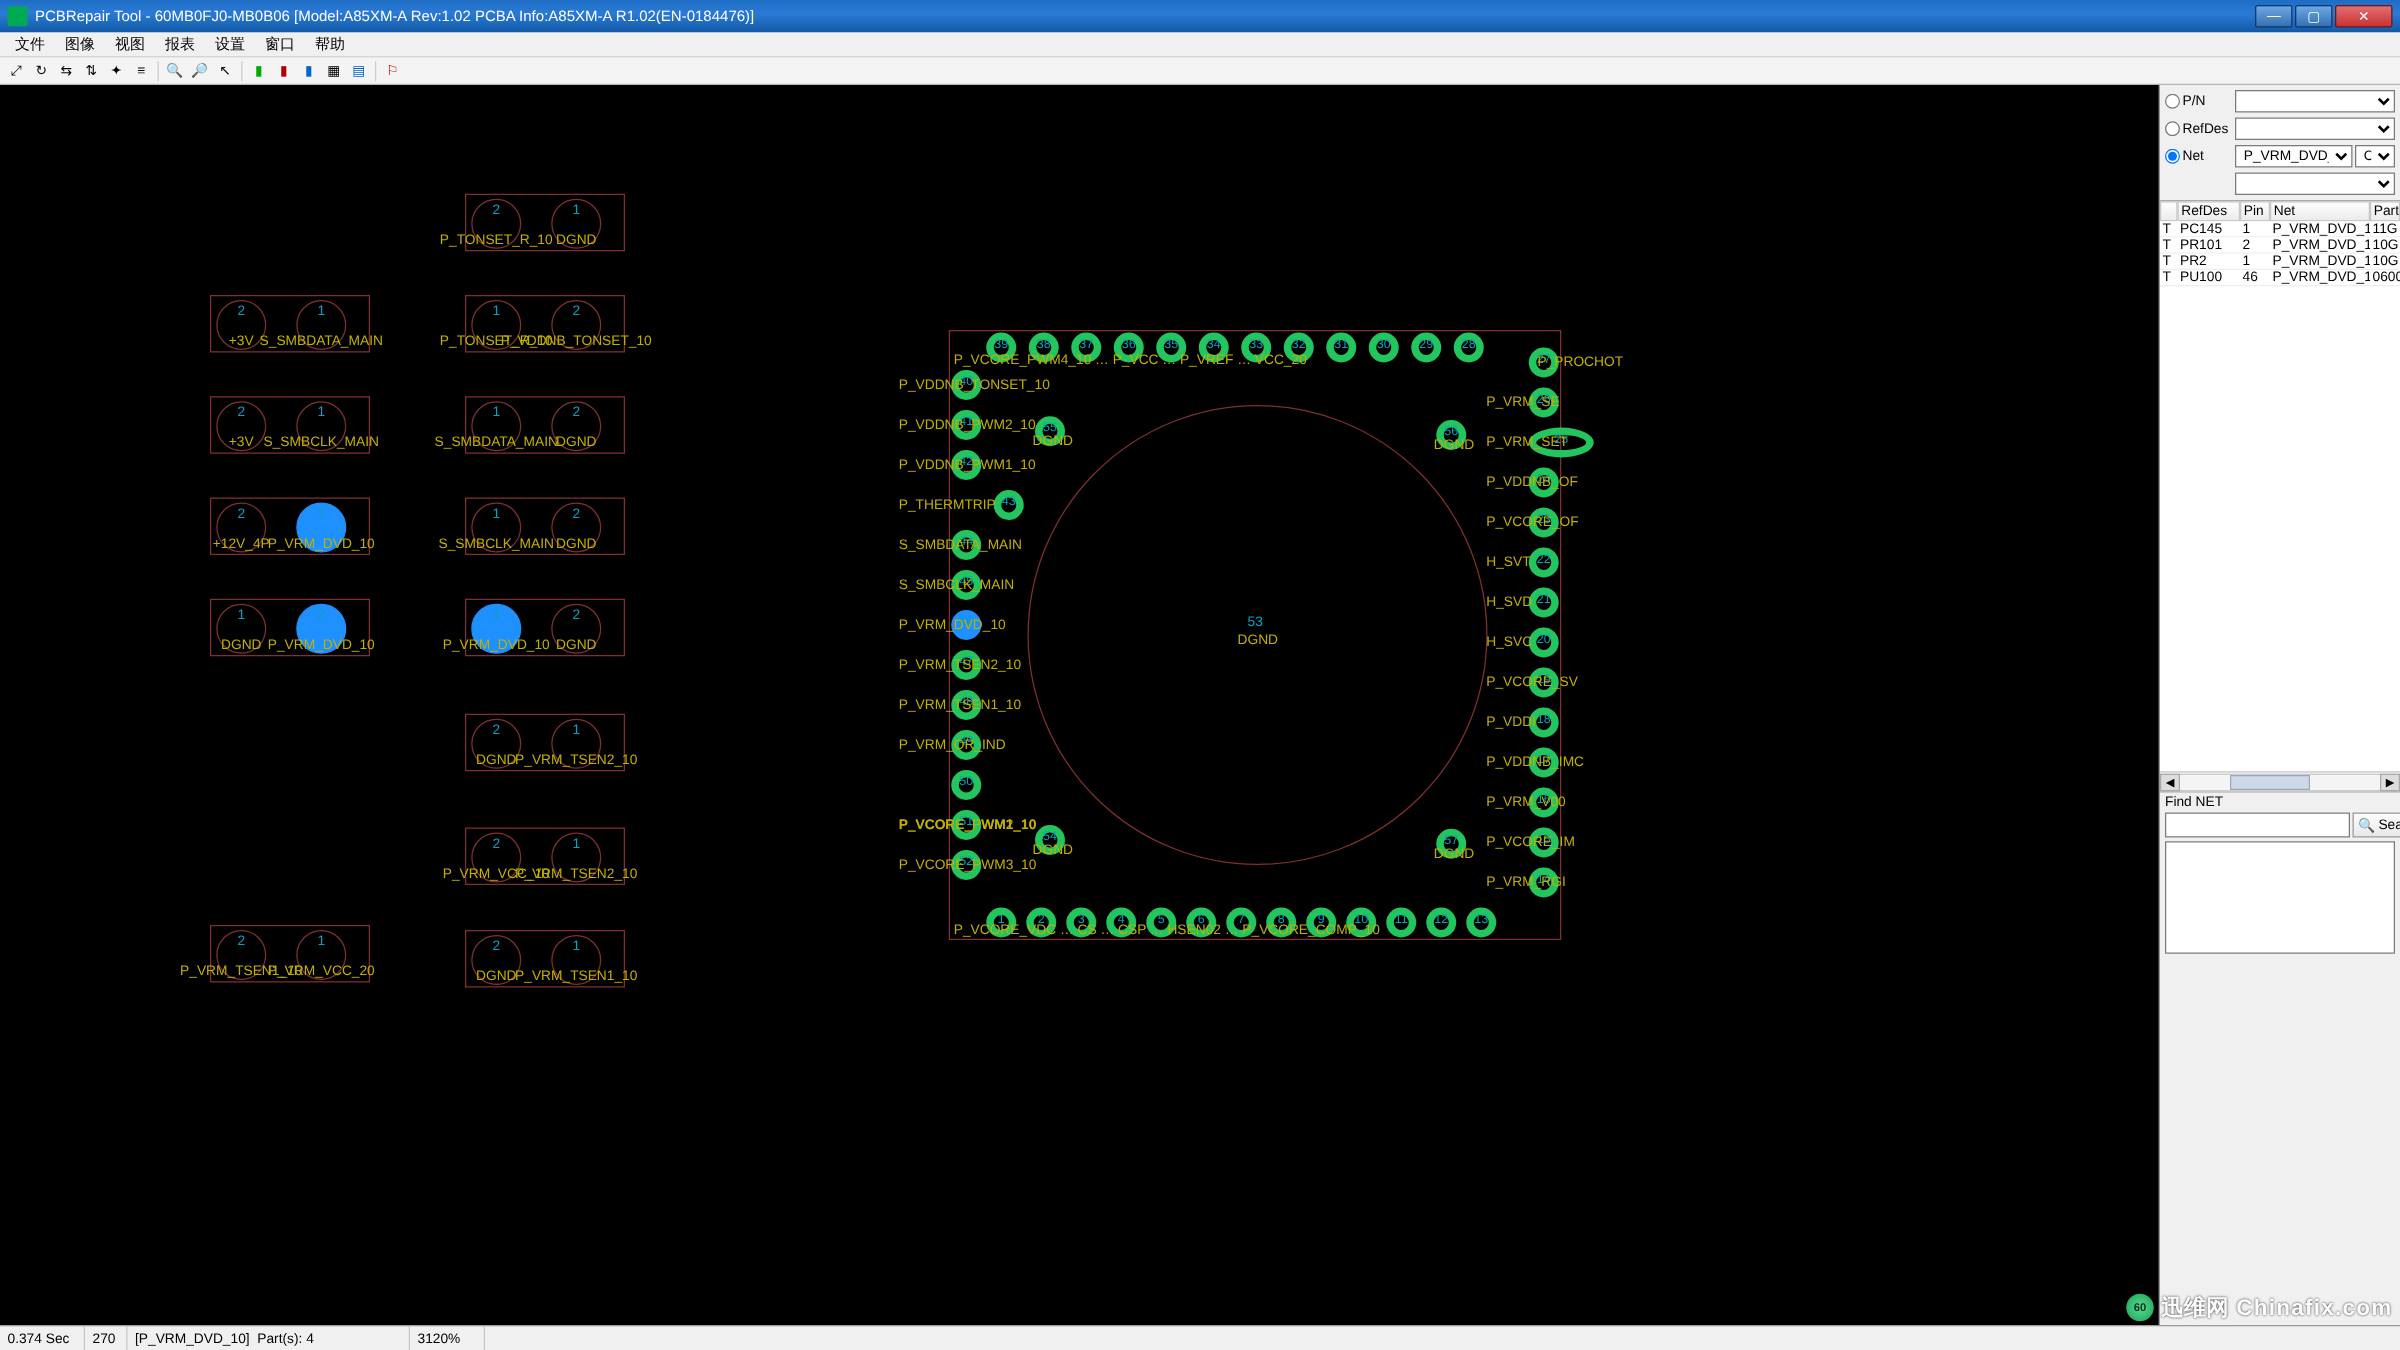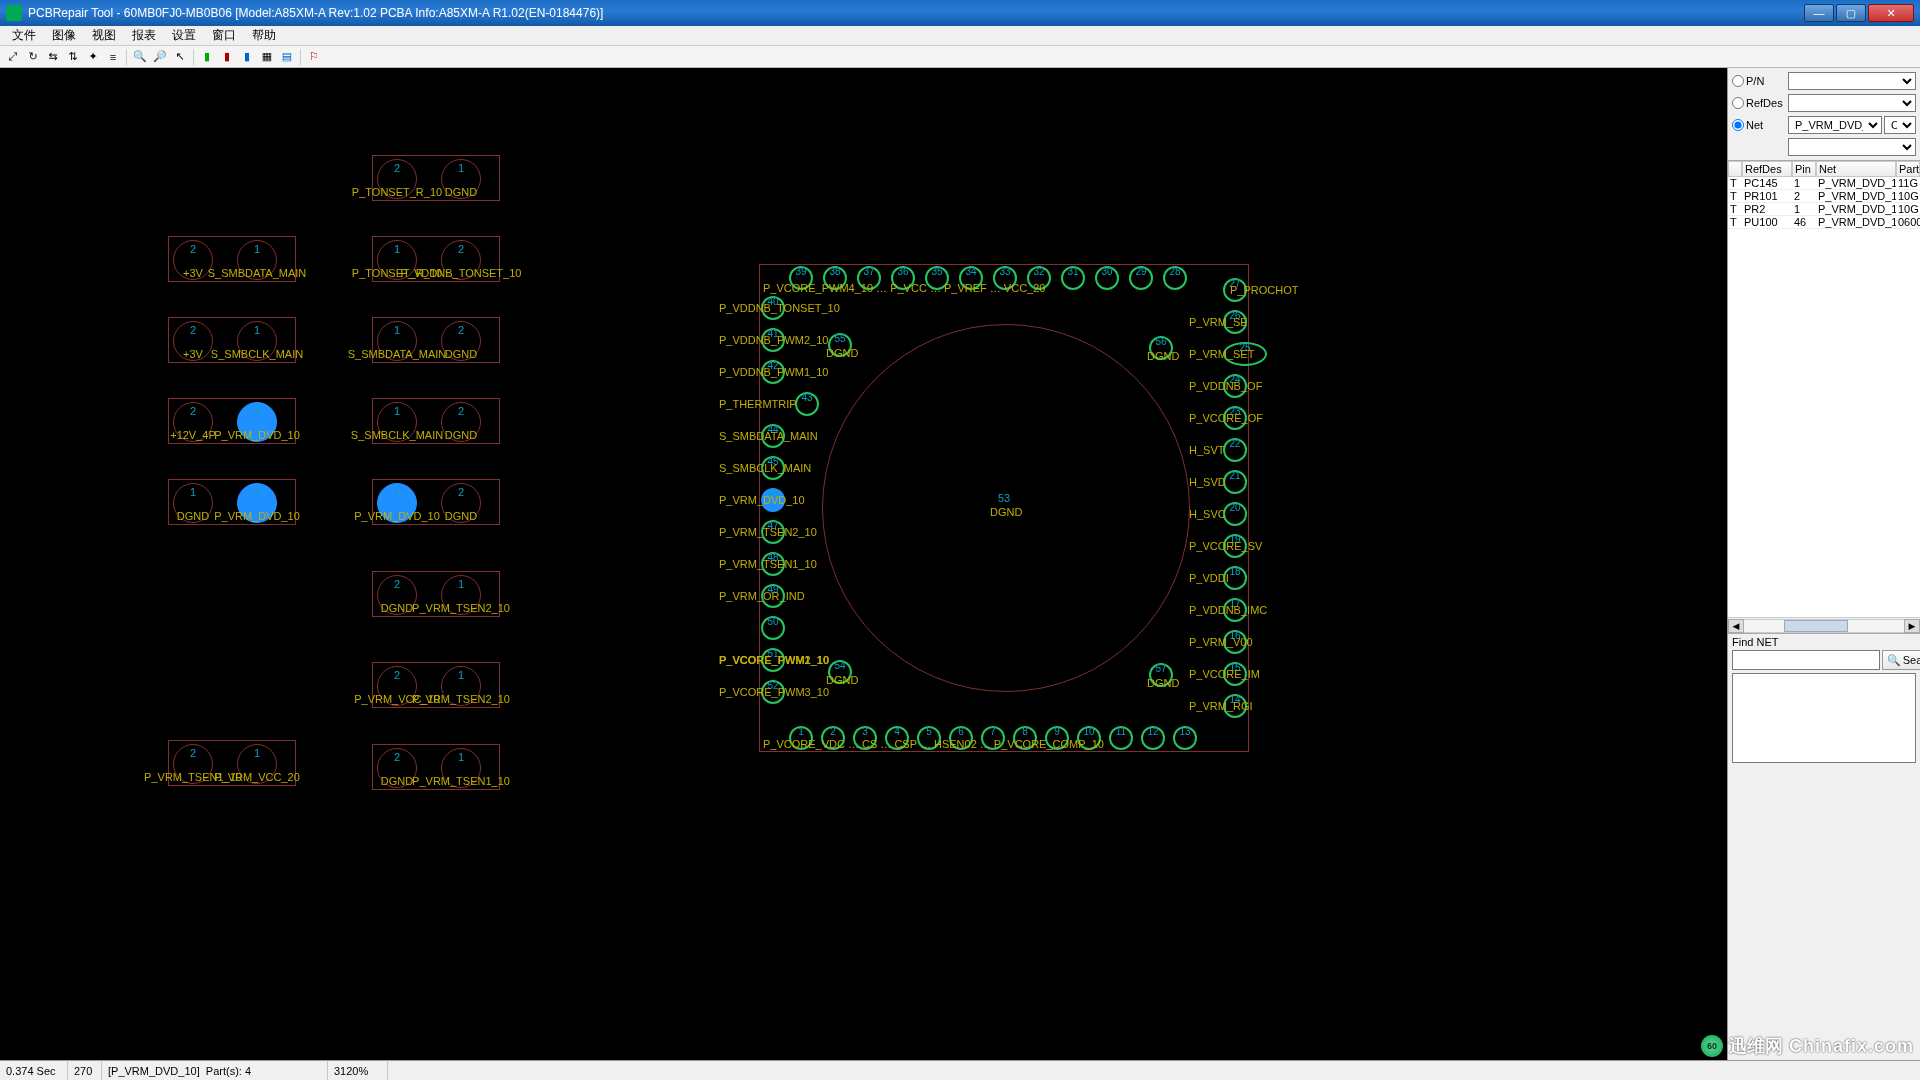--- a/index.html
+++ b/index.html
@@ -58,21 +58,21 @@
 
 
 .pcb { position: absolute; inset: 0; color: #c2b000; font-size: 11px; }
 .comp { position: absolute; border: 1px solid #803030; display: flex; }
 .pad { position: absolute; width: 40px; height: 40px; border: 1px solid #803030; border-radius: 50%; }
 .pad.sel { background: #1e90ff; border-color: #1e90ff; }
 .pad .num { position: absolute; top: 2px; left: 50%; transform: translateX(-50%); color: #0aa0c0; font-size: 11px; }
 .comp .lbl { position: absolute; left: 50%; transform: translateX(-50%); color: #c2b000; font-size: 11px; white-space: nowrap; }
 .socket { position: absolute; border: 1px solid #803030; }
 .bigcircle { position: absolute; border: 1px solid #803030; border-radius: 50%; }
-.socketpad { position: absolute; width: 24px; height: 24px; border: 2px solid #22c55e; border-radius: 50%; }
+.socketpad { position: absolute; width: 24px; height: 24px; border: 6px solid #22c55e; border-radius: 50%; }
 .socketpad .num { position: absolute; top: -2px; left: 50%; transform: translateX(-50%); color: #0aa0c0; font-size: 10px; }
 .socketlbl { position: absolute; color: #c2b000; font-size: 11px; white-space: nowrap; }
 .socketpad.sel { background: #1e90ff; border-color: #1e90ff; }
 
 
 .watermark { position: absolute; right: 6px; bottom: 22px; display: flex; align-items: center; gap: 6px; opacity: .85; pointer-events:none; }
 .watermark .badge { width: 22px; height: 22px; border-radius: 50%; background: radial-gradient(#6fffb0,#18c060); display:flex; align-items:center; justify-content:center; color:#042; font-size:9px; font-weight:700; }
 .watermark .cn { color:#fff; font-size:18px; font-weight:700; text-shadow:0 0 2px #000; }
 .watermark .en { color:#fff; font-size:18px; font-weight:700; letter-spacing:1px; text-shadow:0 0 2px #000; }
 </style>

